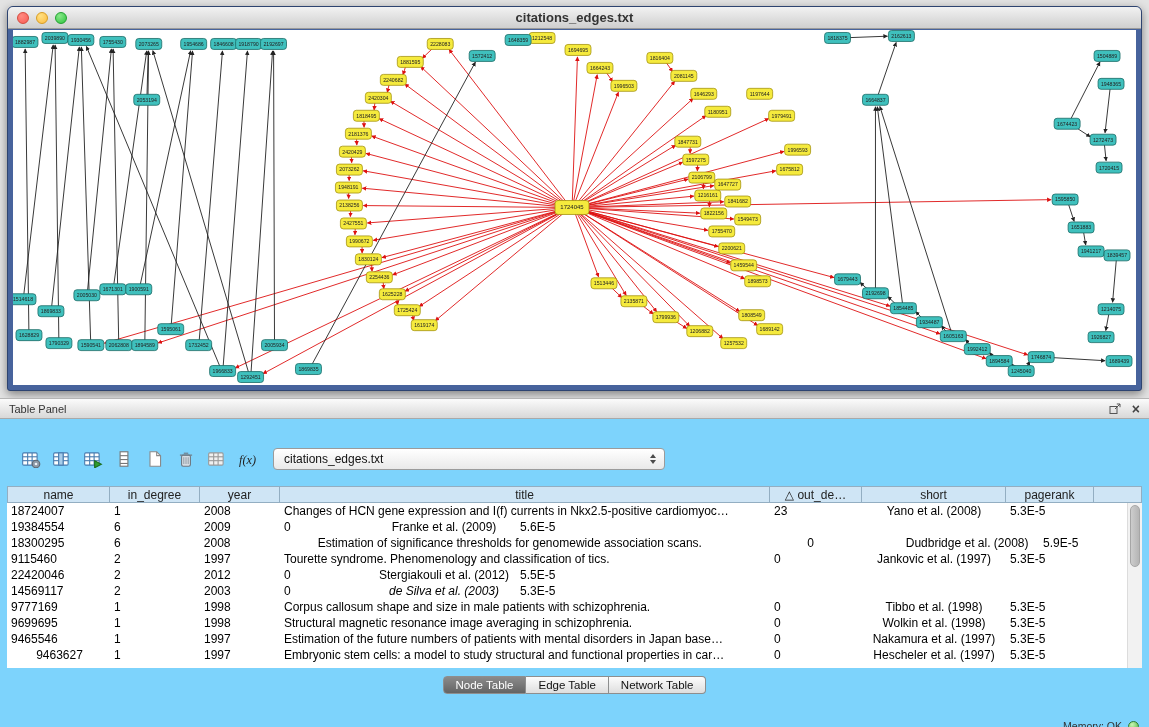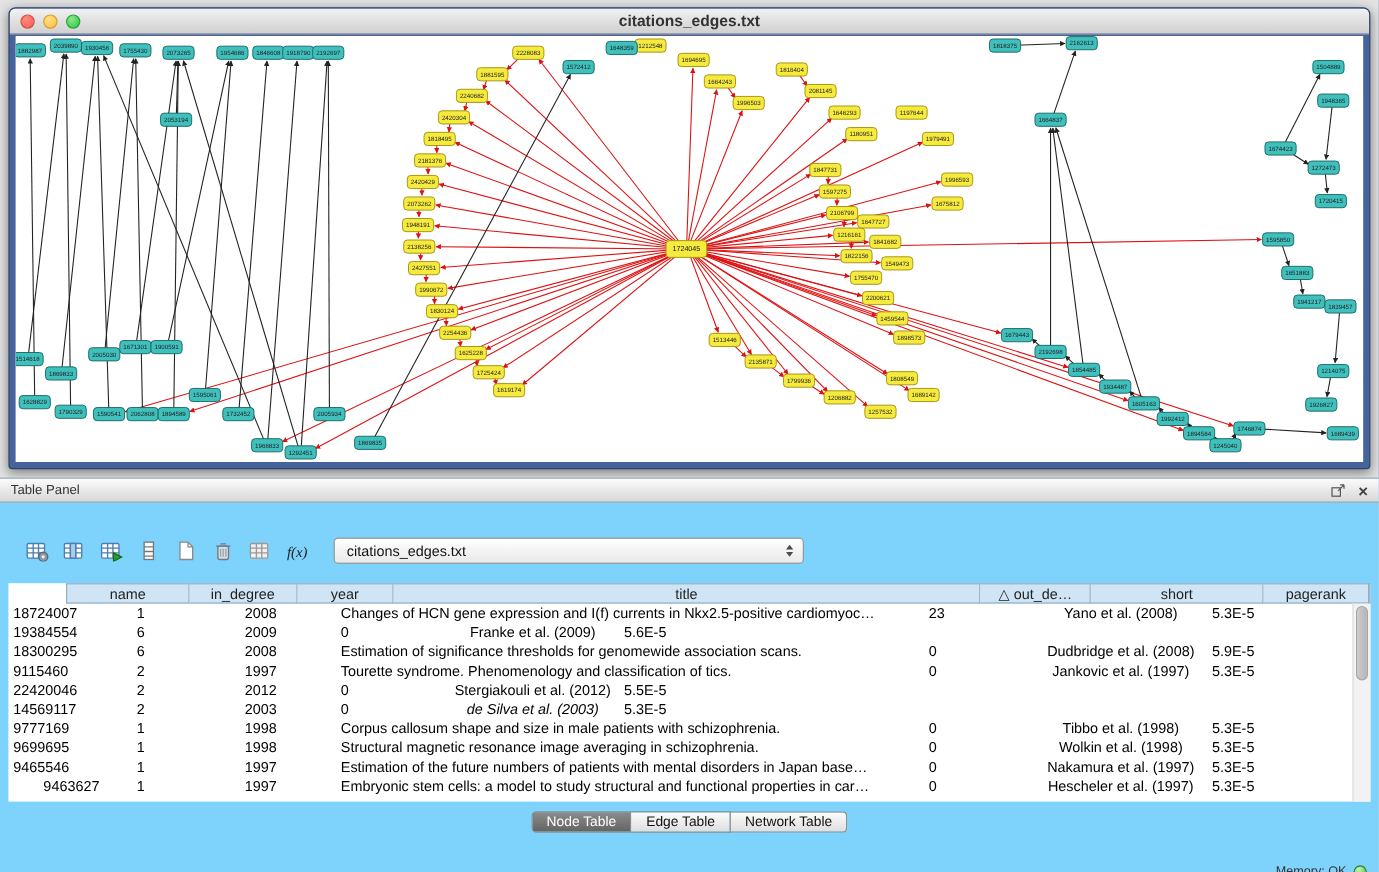--- a/index.html
+++ b/index.html
@@ -24,31 +24,31 @@
 
   
   .table-panel { position:absolute; left:0; top:398px; width:1149px; height:340px; background:#7dd3fc; }
   .panel-header { height:21px; display:flex; align-items:center; padding:0 9px;
                   background:linear-gradient(#fbfbfb,#d8d8d8);
                   border-top:1px solid #b5b5b5; border-bottom:1px solid #a9a9a9; font-size:11px; color:#333; }
   .panel-header .spacer { flex:1; }
   .ph-icon { margin-left:10px; cursor:default; display:inline-flex; align-items:center; }
   .close-x { font-size:14px; font-weight:bold; color:#444; line-height:12px; }
 
-  .toolbar { position:absolute; left:20px; top:46px; height:30px; display:flex; align-items:center; gap:9px; }
+  .toolbar { position:absolute; left:20px; top:46px; height:30px; display:flex; align-items:center; gap:4px; }
   .tb-icon { width:22px; height:20px; display:inline-flex; align-items:center; justify-content:center; }
   .dropdown { margin-left:10px; width:392px; height:22px; background:linear-gradient(#ffffff,#e9e9e9);
               border:1px solid #9b9b9b; border-radius:4px; display:flex; align-items:center;
               padding:0 6px; font-size:12px; color:#111; }
   .dropdown .dd-label { flex:1; padding-left:4px; }
   .dd-arrows { display:flex; flex-direction:column; gap:2px; padding-right:2px; }
   .dd-arrows .up   { width:0; height:0; border-left:3.5px solid transparent; border-right:3.5px solid transparent; border-bottom:4.5px solid #4a4a4a; }
   .dd-arrows .down { width:0; height:0; border-left:3.5px solid transparent; border-right:3.5px solid transparent; border-top:4.5px solid #4a4a4a; }
 
-  .tablewrap { position:absolute; left:7px; top:88px; width:1135px; height:182px; background:#ffffff;padding-left:48px; }
+  .tablewrap { position:absolute; left:7px; top:88px; width:1135px; height:182px; background:#ffffff; }
   .thead { display:flex; height:17px; }
   .th { background:#cfe5f5; border:1px solid #93aec2; border-left:none; font-size:12px;
         display:flex; align-items:center; justify-content:center; color:#222; overflow:hidden; white-space:nowrap; }
   .th:first-child { border-left:1px solid #93aec2; }
   .th.filler { background:#cfe5f5; }
   .tbody { position:absolute; left:0; top:17px; right:15px; }
   .tr { display:flex; height:16px; line-height:16px; font-size:12px; color:#000; }
   .td { overflow:hidden; white-space:nowrap; padding:0 2px 0 4px; }
   .td.center { text-align:center; padding:0; }
   .vscroll { position:absolute; right:0; top:17px; bottom:0; width:15px; background:#f2f2f2; border-left:1px solid #dcdcdc; }
@@ -742,21 +742,21 @@
           <div class="td" style="width: 90px;">6</div>
           <div class="td" style="width: 80px;">2009</div>
           <div class="td" style="width: 92px;">0</div>
           <div class="td center" style="width: 144px;">Franke et al. (2009)</div>
           <div class="td" style="width: 88px;">5.6E-5</div>
         </div>
         <div class="tr">
           <div class="td" style="width: 103px;">18300295</div>
           <div class="td" style="width: 90px;">6</div>
           <div class="td" style="width: 80px;">2008</div>
-          <div class="td" style="width: 490px;">Estimation of significance thresholds for genomewide association scans.</div>
+          <div class="td" style="width: 490px; margin-left: 34px;">Estimation of significance thresholds for genomewide association scans.</div>
           <div class="td" style="width: 92px;">0</div>
           <div class="td center" style="width: 144px;">Dudbridge et al. (2008)</div>
           <div class="td" style="width: 88px;">5.9E-5</div>
         </div>
         <div class="tr">
           <div class="td" style="width: 103px;">9115460</div>
           <div class="td" style="width: 90px;">2</div>
           <div class="td" style="width: 80px;">1997</div>
           <div class="td" style="width: 490px;">Tourette syndrome. Phenomenology and classification of tics.</div>
           <div class="td" style="width: 92px;">0</div>

